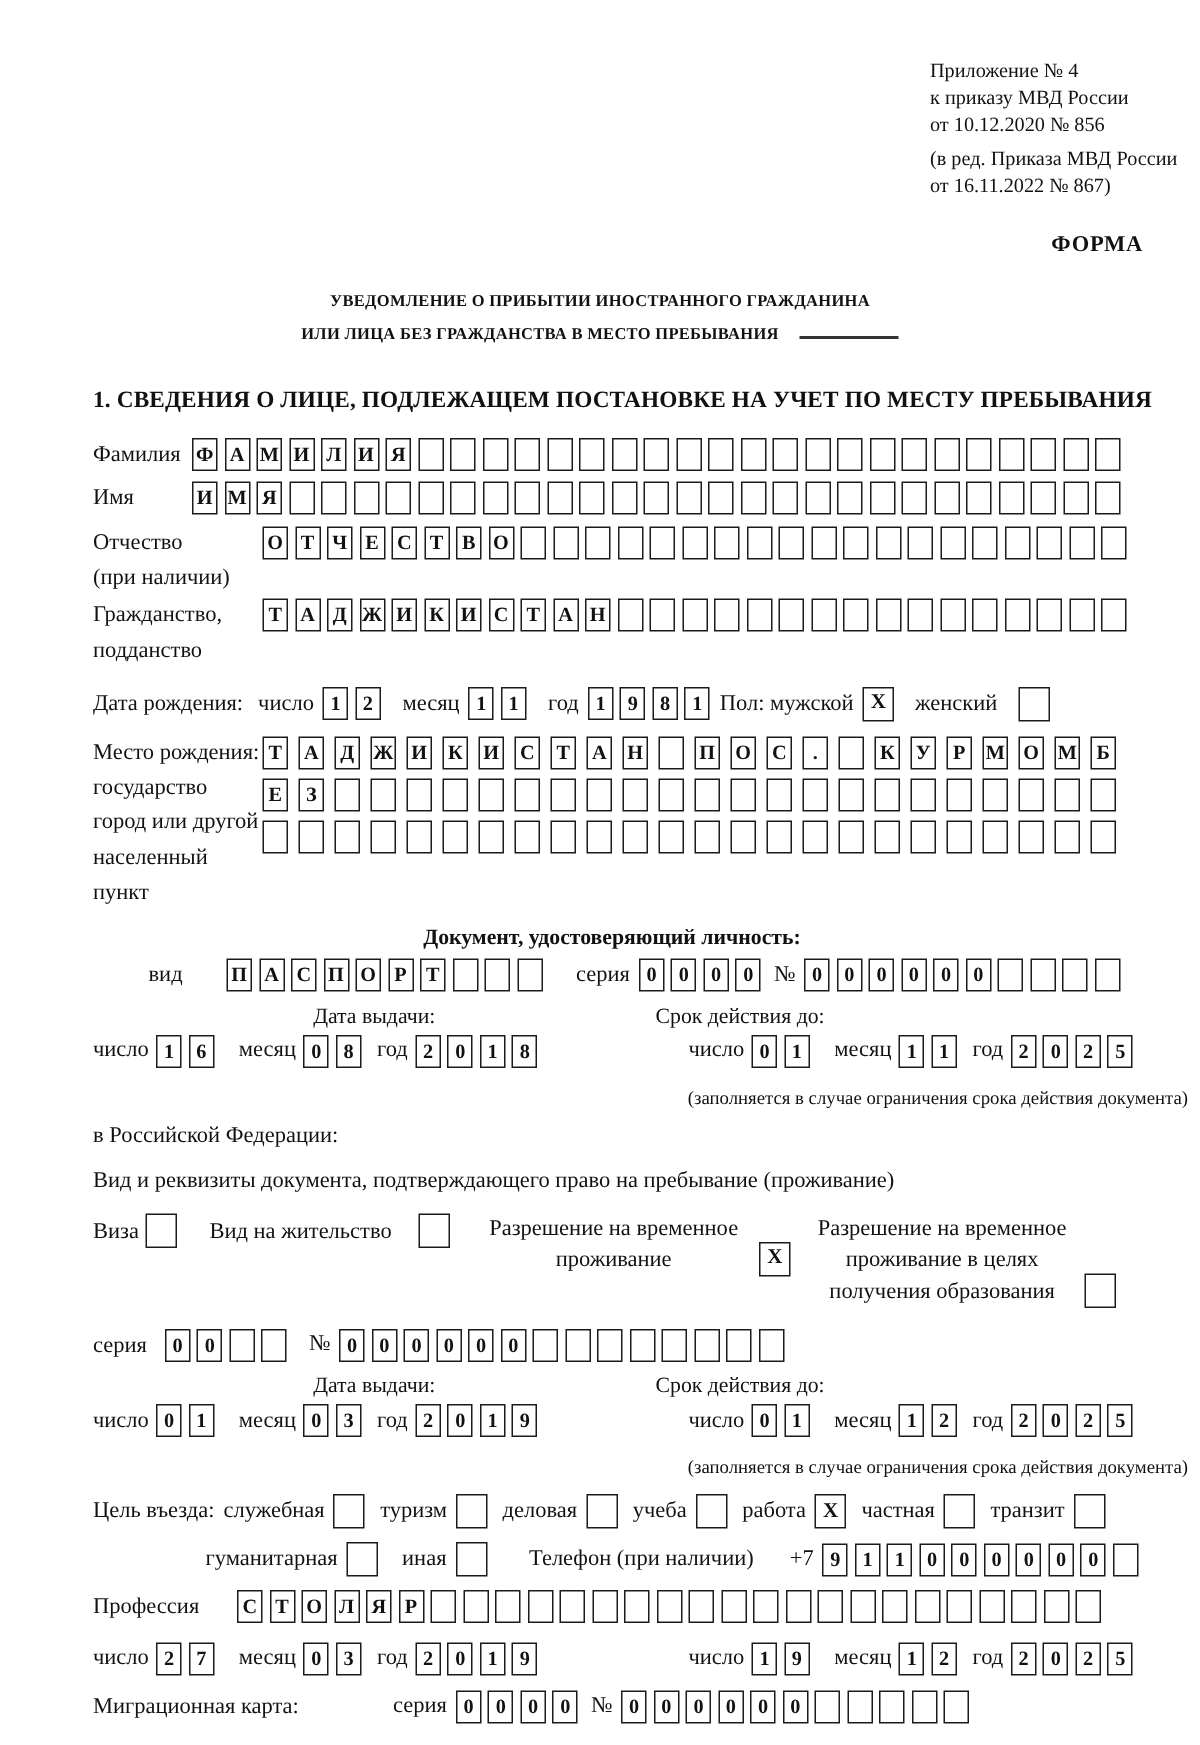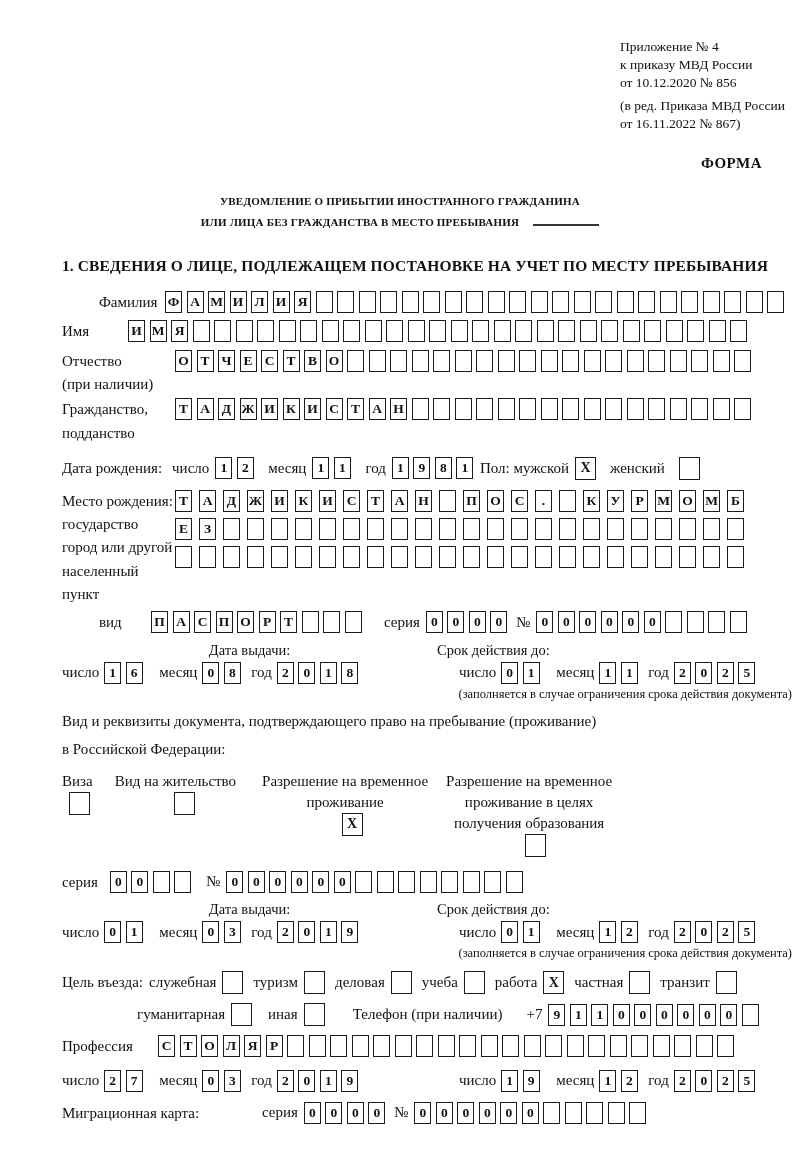--- a/index.html
+++ b/index.html
@@ -39,24 +39,24 @@
   .dates{margin-top:8px;}
   .dates .heads{display:flex;font-size:14.5px;}
   .dates .h-left{width:375px;text-align:center;}
   .dates .h-right{flex:1;}
   .dates .vals{display:flex;margin-top:3px;}
   .grp{display:flex;align-items:center;}
   .grp .glbl{font-size:15px;margin-right:5px;white-space:nowrap;}
   .grp .glbl.mid{margin-left:12px;}
   .v-left{width:375px;}
   .v-right{flex:1;padding-left:22px;}
-  .note-right{text-align:right;font-size:12.5px;margin-top:3px;padding-right:2px;}
+  .note-right{text-align:right;font-size:12.5px;margin-top:13px;padding-right:2px;}
   
   .permits{display:flex;margin-top:10px;align-items:flex-start;}
-  .permits .p-item{display:flex;align-items:center;flex-direction:column;}
+  .permits .p-item{display:flex;align-items:flex-end;}
   .permits .p-text{font-size:15px;text-align:center;line-height:1.4;}
   
   .lblcol{flex-shrink:0;font-size:15px;line-height:1.55;}
   .boxcol > .boxes{margin-bottom:6px;}
 </style>
 </head>
 <body>
 
 <div class="page">
 
@@ -70,21 +70,21 @@
   </div>
   <div class="forma">ФОРМА</div>
 
   <div class="title">
     <div>УВЕДОМЛЕНИЕ О ПРИБЫТИИ ИНОСТРАННОГО ГРАЖДАНИНА</div>
     <div><span>ИЛИ ЛИЦА БЕЗ ГРАЖДАНСТВА В МЕСТО ПРЕБЫВАНИЯ</span><span class="blank-line"></span></div>
   </div>
 
   <div class="sec-head">1. СВЕДЕНИЯ О ЛИЦЕ, ПОДЛЕЖАЩЕМ ПОСТАНОВКЕ НА УЧЕТ ПО МЕСТУ ПРЕБЫВАНИЯ</div>
 
-  <div class="row" style="margin-top:16px;margin-left:37px;">
+  <div class="row" style="margin-top:16px;">
     <div class="lbl" style="width:66px;">Фамилия</div>
     <div class="boxes">
         <div class="cbox">Ф</div>
         <div class="cbox">А</div>
         <div class="cbox">М</div>
         <div class="cbox">И</div>
         <div class="cbox">Л</div>
         <div class="cbox">И</div>
         <div class="cbox">Я</div>
         <div class="cbox"></div>
@@ -326,20 +326,21 @@
           <div class="cbox"></div>
           <div class="cbox"></div>
           <div class="cbox"></div>
           <div class="cbox"></div>
           <div class="cbox"></div>
           <div class="cbox"></div>
         </div>
     </div>
   </div>
 
+  <div class="doc-head">Документ, удостоверяющий личность:</div>
 
   <div class="row" style="margin-top:5px;align-items:center;margin-left:37px;">
     <div class="lbl" style="width:52px;">вид</div>
     <div class="boxes">
         <div class="cbox">П</div>
         <div class="cbox">А</div>
         <div class="cbox">С</div>
         <div class="cbox">П</div>
         <div class="cbox">О</div>
         <div class="cbox">Р</div>
@@ -411,22 +412,22 @@
             <div class="cbox">2</div>
             <div class="cbox">0</div>
             <div class="cbox">2</div>
             <div class="cbox">5</div>
           </div>
       </div>
     </div>
     <div class="note-right">(заполняется в случае ограничения срока действия документа)</div>
   </div>
 
+  <div class="lbl" style="margin-top:6px;">в Российской Федерации:</div>
   <div class="lbl" style="margin-top:8px;">Вид и реквизиты документа, подтверждающего право на пребывание (проживание)</div>
-  <div class="lbl" style="margin-top:6px;">в Российской Федерации:</div>
 
   <div class="permits">
     <div class="p-item">
       <span class="p-text">Виза</span>
       <div class="chk" style="margin-left:4px;"></div>
     </div>
     <div class="p-item" style="margin-left:22px;">
       <span class="p-text">Вид на жительство</span>
       <div class="chk" style="margin-left:18px;"></div>
     </div>

